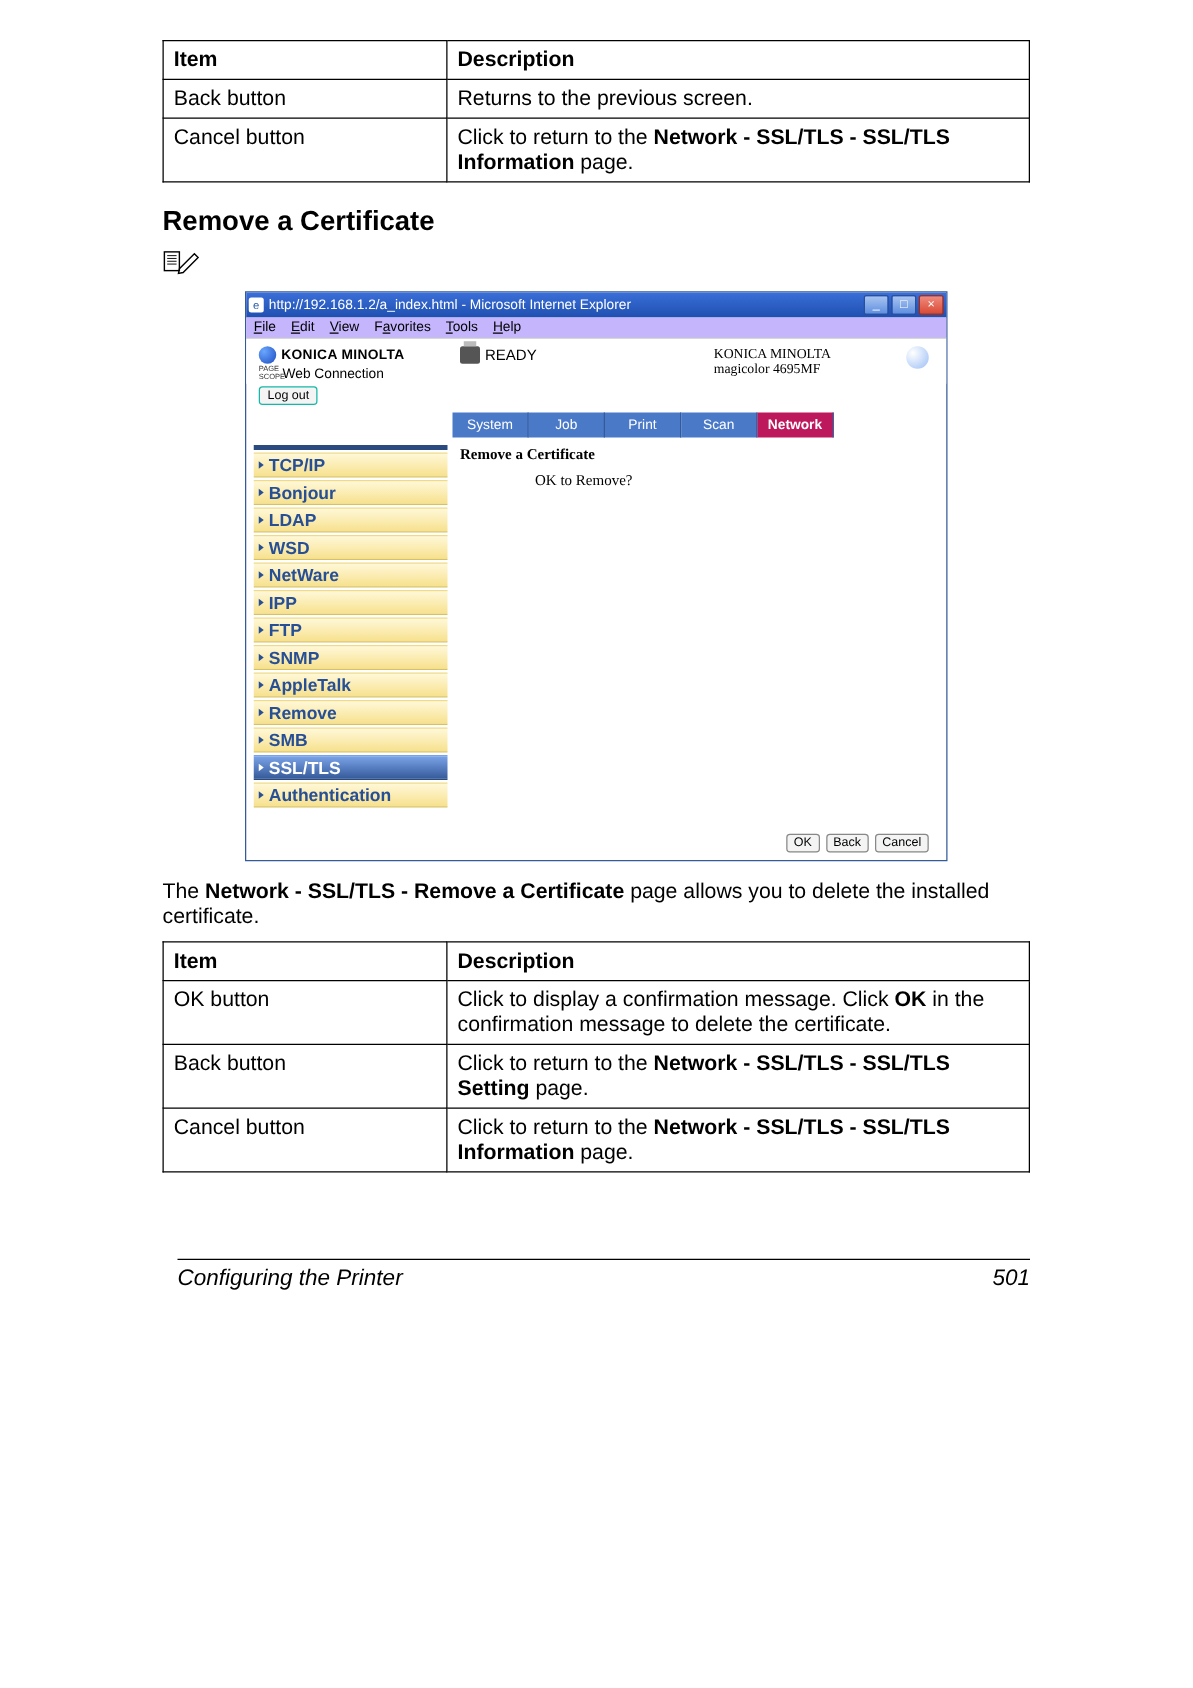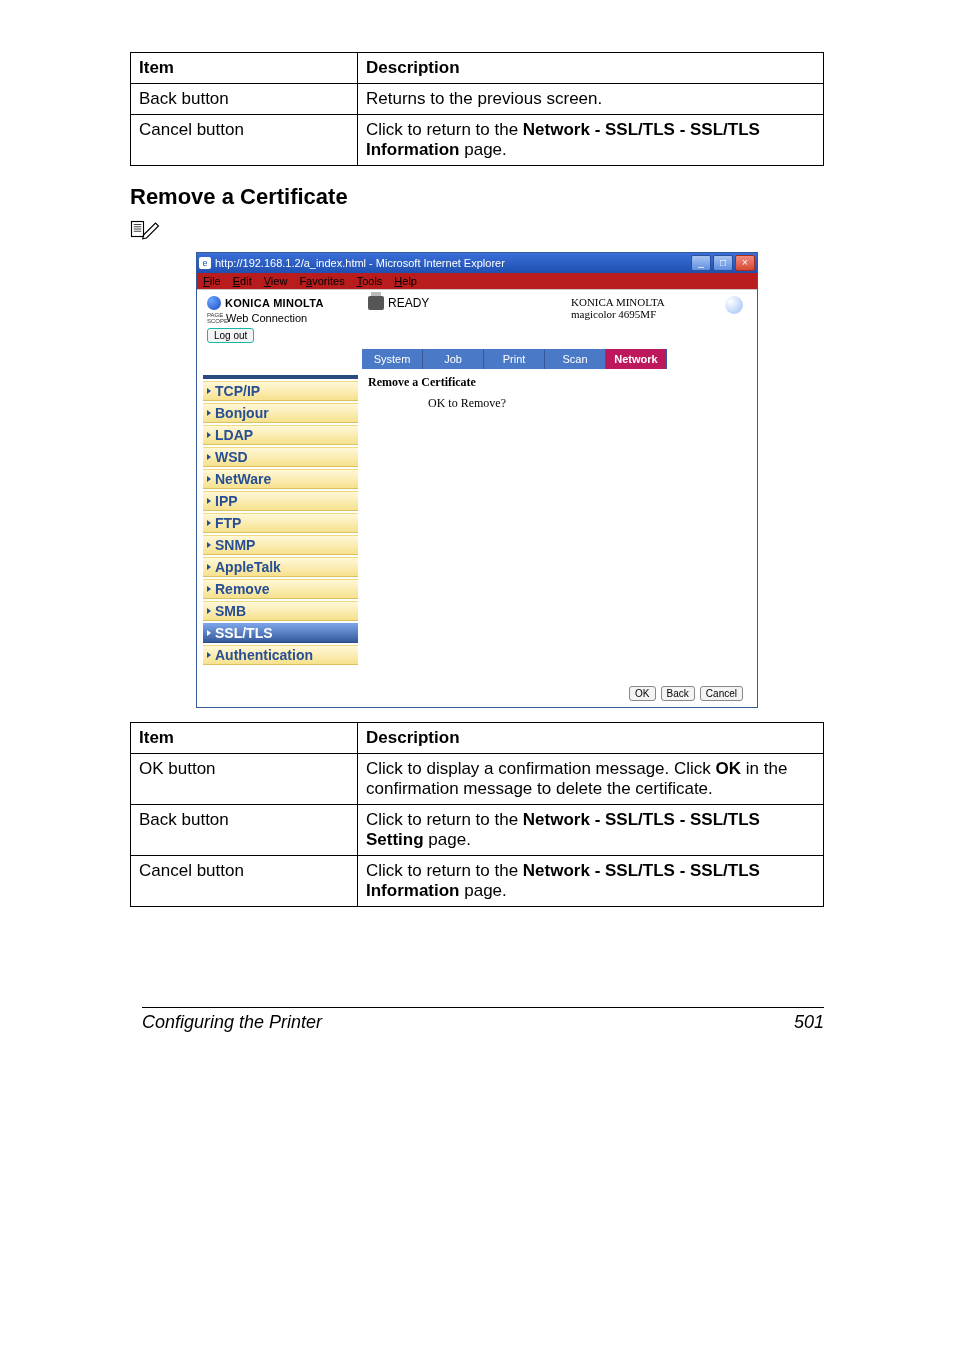--- a/index.html
+++ b/index.html
@@ -5,21 +5,21 @@
   body {
     margin: 0;
     background: #fff;
     font-family: Arial, Helvetica, sans-serif;
     color: #000;
   }
   .page {
     width: 954px;
     height: 1073px;
     box-sizing: border-box;
-    padding: 52px 130px 40px 130px;
+    padding: 32px 130px 40px 130px;
     position: relative;
   }
   table.doc-table {
     border-collapse: collapse;
     width: 100%;
     margin-bottom: 18px;
   }
   table.doc-table th,
   table.doc-table td {
     border: 1px solid #000;
@@ -84,21 +84,21 @@
     border: 1px solid #2a4f9b;
     border-radius: 2px;
     display: flex; align-items: center; justify-content: center;
     color: #fff; font-size: 10px; line-height: 1;
   }
   .winbtn.close {
     background: linear-gradient(#f08a7e,#d94a34);
     border-color: #a32c1b;
   }
   .menubar {
-    background: #b91c1c;
+    background: #c4b5fd;
     color: #000;
     display: flex;
     gap: 12px;
     padding: 2px 6px;
     font-size: 11px;
     border-bottom: 1px solid #c8c8c8;
   }
   .menubar span u { text-decoration: underline; }
   .topstrip {
     display: flex;
@@ -397,20 +397,23 @@
         <div style="height:210px;"></div>
       </div>
     </div>
     <div class="btnrow">
       <span class="btn-small2">OK</span>
       <span class="btn-small2">Back</span>
       <span class="btn-small2">Cancel</span>
     </div>
   </div>
 
+  <p class="body-text">
+    <span>The </span><b>Network - SSL/TLS - Remove a Certificate</b><span> page allows you to delete the installed certificate.</span>
+  </p>
 
   <table class="doc-table">
     <tbody>
         <tr>
       <th class="col1">Item</th>
       <th>Description</th>
     </tr>
     <tr>
       <td>OK button</td>
       <td>

